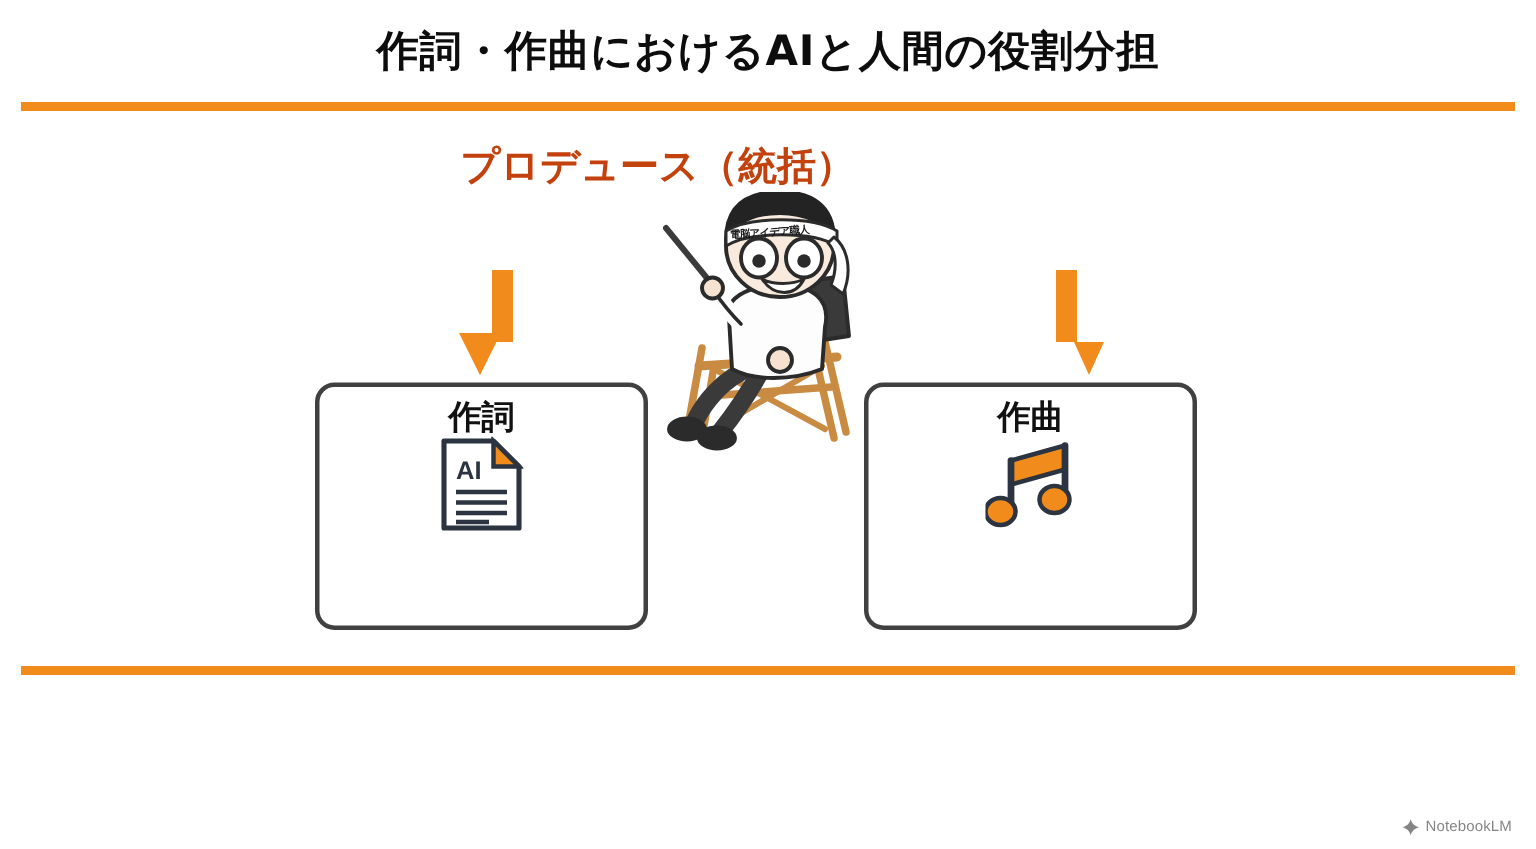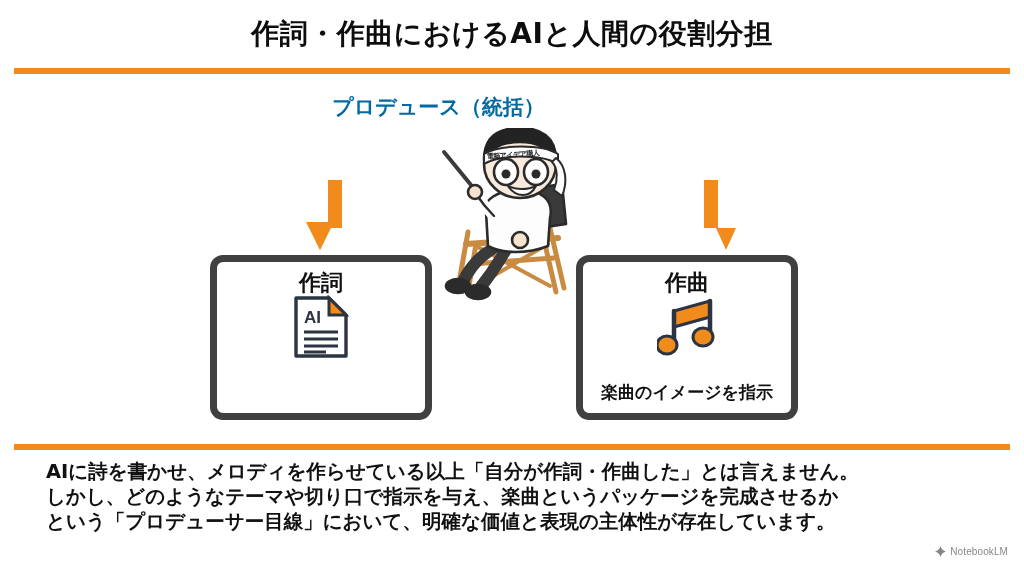--- a/index.html
+++ b/index.html
@@ -51,23 +51,23 @@
   .divider.top { top: 68px; }
   .divider.bottom { top: 444px; }
 
   
   .producer-caption {
     position: absolute;
     left: 0;
     top: 93px;
     width: 877px;
     text-align: center;
-    font-size: 21px;
-    font-weight: 700;
-    color: #0369a1;
+    font-size: 26px;
+    font-weight: 700;
+    color: #c2410c;
     font-family: "DejaVu Sans", "Liberation Sans", sans-serif;
   }
 
   
   .director {
     position: absolute;
     left: 432px;
     top: 128px;
     width: 176px;
     height: 182px;
@@ -96,21 +96,21 @@
   }
   .arrow-svg.left  { left: 298px; }
   .arrow-svg.right { left: 624px; }
 
   
   .role-card {
     position: absolute;
     top: 255px;
     width: 222px;
     height: 165px;
-    border: 7px solid #404040;
+    border: 3px solid #404040;
     border-radius: 13px;
     background: #ffffff;
     box-sizing: border-box;
     display: flex;
     flex-direction: column;
     align-items: center;
   }
   .role-card.lyrics { left: 210px; }
   .role-card.music  { left: 576px; }
 
@@ -271,30 +271,24 @@
 
         <path d="M17 16 L53 6 L53 22 L17 32 Z" fill="#F18C1C" stroke="#2B3440" stroke-width="3" stroke-linejoin="round"></path>
 
         <path d="M17 16 L17 48" stroke="#2B3440" stroke-width="4.5" stroke-linecap="round"></path>
         <path d="M53 6 L53 40" stroke="#2B3440" stroke-width="4.5" stroke-linecap="round"></path>
 
         <ellipse cx="10" cy="50" rx="10" ry="9" fill="#F18C1C" stroke="#2B3440" stroke-width="3"></ellipse>
         <ellipse cx="46" cy="42" rx="10" ry="9" fill="#F18C1C" stroke="#2B3440" stroke-width="3"></ellipse>
       </svg>
     </div>
-    <div class="role-desc">楽曲のイメージを指示</div>
   </div>
 
   <div class="divider bottom"></div>
 
-  <div class="footer">
-    <div class="footer-line">AIに詩を書かせ、メロディを作らせている以上「自分が作詞・作曲した」とは言えません。</div>
-    <div class="footer-line">しかし、どのようなテーマや切り口で指示を与え、楽曲というパッケージを完成させるか</div>
-    <div class="footer-line">という「プロデューサー目線」において、明確な価値と表現の主体性が存在しています。</div>
-  </div>
 
   <div class="watermark">
     <svg width="13" height="13" viewBox="0 0 13 13">
       <path d="M6.5 1 C 7.2 4.2, 9.1 5.6, 12 6.5 C 9.1 7.4, 7.2 8.8, 6.5 12
                C 5.8 8.8, 3.9 7.4, 1 6.5 C 3.9 5.6, 5.8 4.2, 6.5 1 Z" fill="#3a3a3a"></path>
     </svg>
     <span class="watermark-label">NotebookLM</span>
   </div>
 
 </div>

